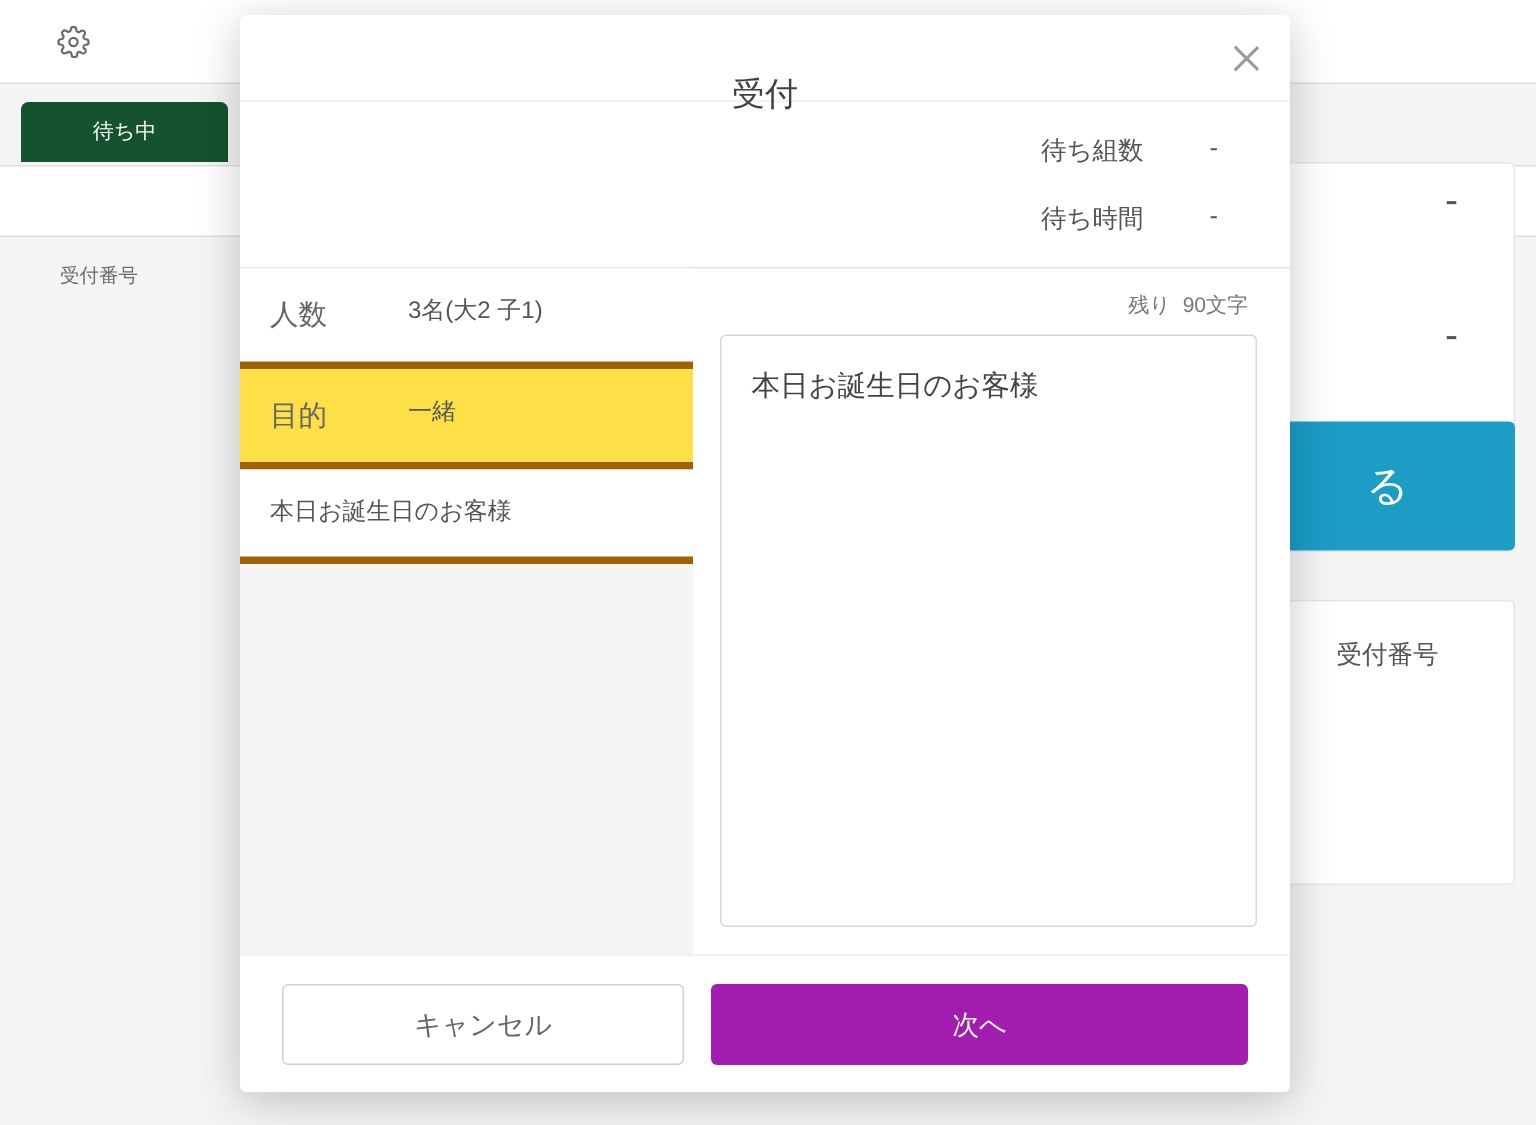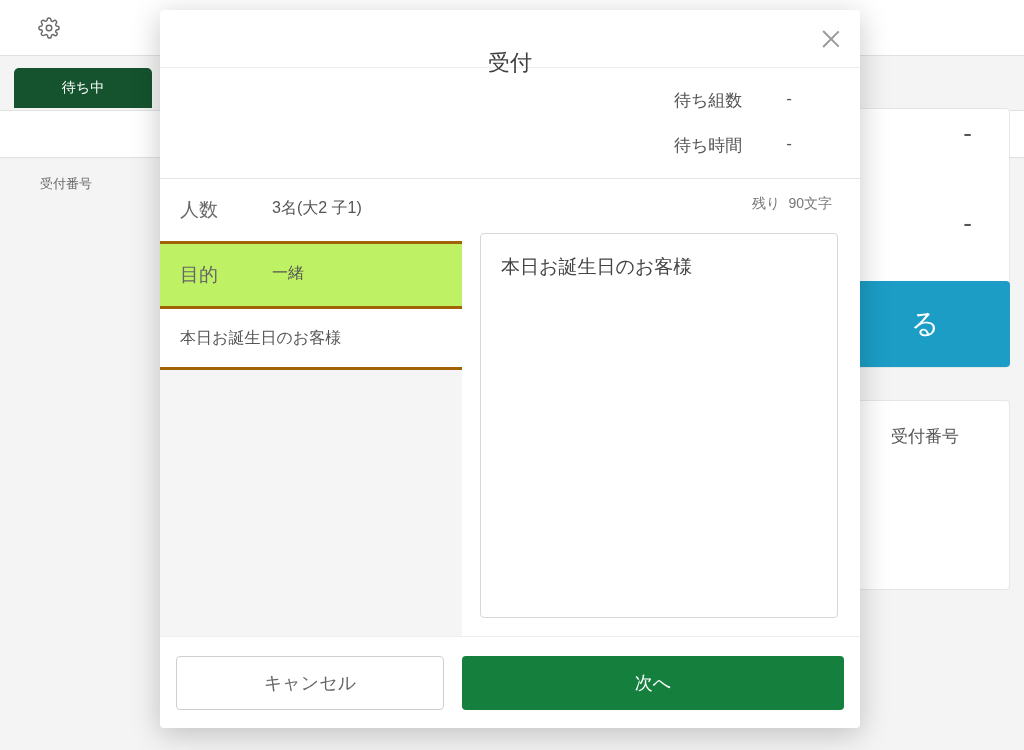--- a/index.html
+++ b/index.html
@@ -26,39 +26,39 @@
 
   
   .modal { position: absolute; left: 160px; top: 10px; width: 700px; height: 718px; background: #fff; border-radius: 4px; box-shadow: 0 6px 30px rgba(0,0,0,0.22); display: flex; flex-direction: column; }
   .modal-header { height: 58px; display: flex; align-items: center; justify-content: center; position: relative; border-bottom: 1px solid #eee; }
   .modal-title { font-size: 22px; color: #414141; font-weight: 500; margin-top: 48px; }
   .close { position: absolute; right: 18px; top: 18px; width: 22px; height: 22px; cursor: pointer; }
   .close::before, .close::after { content: ""; position: absolute; left: 10px; top: 0; width: 1.5px; height: 22px; background: #9a9a9a; }
   .close::before { transform: rotate(45deg); }
   .close::after { transform: rotate(-45deg); }
 
-  .modal-info { height: 110px; padding-right: 68px; display: flex; flex-direction: column; align-items: flex-end; justify-content: center; gap: 22px; font-size: 17px; color: #555; }
+  .modal-info { height: 110px; padding-right: 48px; display: flex; flex-direction: column; align-items: flex-end; justify-content: center; gap: 22px; font-size: 17px; color: #555; }
   .info-row { display: flex; gap: 44px; }
 
   .modal-body { flex: 1; border-top: 1px solid #e4e4e4; display: flex; }
   .left-col { width: 302px; background: #f5f5f5; display: flex; flex-direction: column; }
-  .field-row { display: flex; padding: 18px 20px; border-bottom: 3px solid #a16207; background: #fff; justify-content: center; }
-  .field-row.gray { background: #bef264; }
+  .field-row { display: flex; padding: 18px 20px; border-bottom: 5px solid #a16207; background: #fff; justify-content: center; }
+  .field-row.gray { background: #fde047; }
   .field-label { width: 92px; font-size: 19px; color: #666; }
   .field-value { flex: 1; font-size: 16px; color: #555; line-height: 1.35; }
 
-  .right-col { flex: 1; padding: 12px 22px 18px 18px; display: flex; flex-direction: column; gap: 10px; }
+  .right-col { flex: 1; padding: 12px 22px 18px 18px; display: flex; flex-direction: column; }
   .count-line { text-align: right; font-size: 14px; color: #777; padding: 4px 6px 10px 0; }
   .count-line .gap { display:inline-block; width:8px; }
   .memo-box { flex: 1; border: 1px solid #d7d7d7; border-radius: 4px; padding: 20px; font-size: 19px; color: #444; background: #fff; resize: none; outline: none; font-family: inherit; }
 
-  .modal-footer { height: 92px; border-top: 1px solid #eee; display: flex; align-items: center; justify-content: flex-start; padding: 0 16px; gap: 18px; }
+  .modal-footer { height: 92px; border-top: 1px solid #eee; display: flex; align-items: center; justify-content: flex-start; padding: 0 28px; gap: 18px; }
   .btn { height: 54px; border-radius: 4px; display: flex; align-items: center; justify-content: center; font-size: 18px; cursor: pointer; }
   .btn-cancel { flex: 0 0 268px; border: 1px solid #cfcfcf; background: #fff; color: #666; }
-  .btn-next { flex: 1; background: #15803d; color: #fff; border: none; }
+  .btn-next { flex: 1; background: #a21caf; color: #fff; border: none; }
 </style>
 </head>
 <body>
 
 <div class="bg">
   <div class="bg-top">
     <div class="gear">
       <svg viewBox="0 0 24 24">
           <circle cx="12" cy="12" r="3"></circle>
           <path d="M19.4 15a1.7 1.7 0 0 0 .34 1.87l.6.06a2 2 0 1 1-2.83 2.83l-.06-.06a1.7 1.7 0 0 0-1.87-.34 1.7 1.7 0 0 0-1 1.56V21a2 2 0 0 1-4 0v-.09a1.7 1.7 0 0 0-1.11-1.56 1.7 1.7 0 0 0-1.87.34l-.6.06a2 2 0 1 1-2.83-2.83l.06-.06a1.7 1.7 0 0 0 .34-1.87 1.7 1.7 0 0 0-1.56-1H3a2 2 0 0 1 0-4h.09a1.7 1.7 0 0 0 1.56-1.11 1.7 1.7 0 0 0-.34-1.87l-.06-.06a2 2 0 1 1 2.83-2.83l.06.06a1.7 1.7 0 0 0 1.87.34h0a1.7 1.7 0 0 0 1-1.56V3a2 2 0 0 1 4 0v.09a1.7 1.7 0 0 0 1 1.56 1.7 1.7 0 0 0 1.87-.34l.06-.06a2 2 0 1 1 2.83 2.83l-.06.06a1.7 1.7 0 0 0-.34 1.87v0a1.7 1.7 0 0 0 1.56 1H21a2 2 0 0 1 0 4h-.09a1.7 1.7 0 0 0-1.51 1z"></path>

